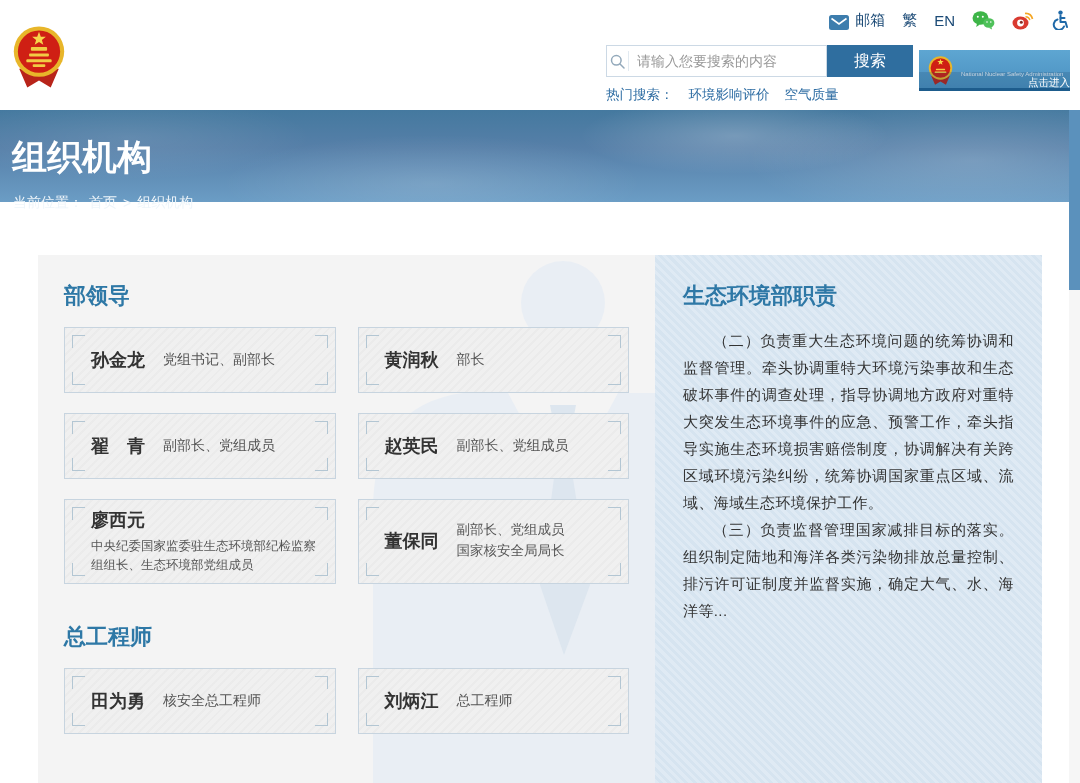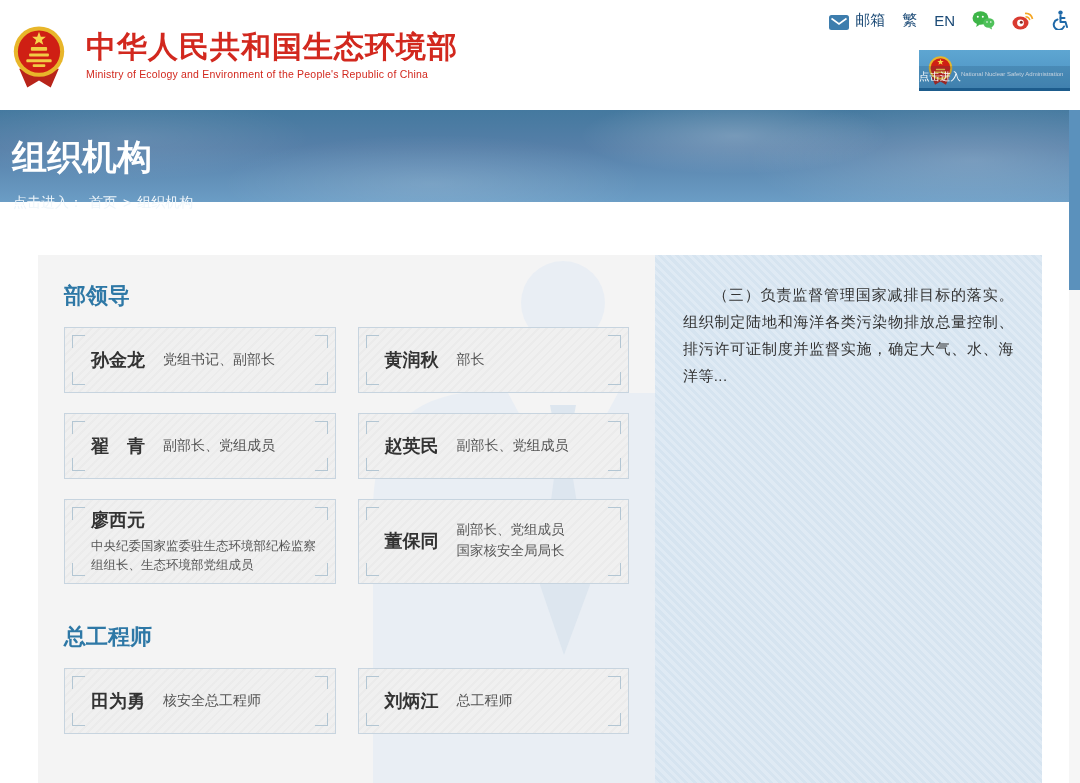--- a/index.html
+++ b/index.html
@@ -34,22 +34,22 @@
   .hot-row { margin-top:9px; font-size:13.5px; color:#2e6da3; display:flex; gap:15px; }
   .hot-row .hot-link { cursor:pointer; }
 
   .nnsa { position:absolute; left:919px; top:50px; width:151px; height:41px;
           background:linear-gradient(180deg,#5ea6d2,#4a90c0); border-bottom:3px solid #1d5c8c;
           cursor:pointer; overflow:hidden; }
   .nnsa-emblem { position:absolute; left:8px; top:5px; width:27px; height:31px; }
   .nnsa-title { position:absolute; left:42px; top:4px; font-size:14.5px; font-weight:normal; color:#fff;
                 letter-spacing:1px;margin-top:44px; }
   .nnsa-sub { position:absolute; left:42px; top:21px; font-size:6px; color:#e8f2fa; white-space:nowrap; }
-  .nnsa-strip { position:absolute; left:0; bottom:0; width:100%; height:22px;
-                background:rgba(20,60,95,0.18); text-align:left; }
+  .nnsa-strip { position:absolute; left:0; bottom:0; width:100%; height:16px;
+                background:rgba(20,60,95,0.18); text-align:right; }
   .nnsa-enter { font-size:10.5px; color:#fff; line-height:13px; }
 
   
   .banner { position:absolute; top:110px; left:0; width:1080px; height:92px;
     background:
       radial-gradient(ellipse 220px 55px at 68% 28%, rgba(255,255,255,0.22), transparent 70%),
       radial-gradient(ellipse 300px 70px at 40% 80%, rgba(255,255,255,0.14), transparent 70%),
       radial-gradient(ellipse 320px 90px at 90% 55%, rgba(255,255,255,0.18), transparent 70%),
       radial-gradient(ellipse 260px 60px at 12% 30%, rgba(255,255,255,0.10), transparent 70%),
       linear-gradient(180deg,#44799f 0%, #567fa8 40%, #6b9dc5 100%);
@@ -149,26 +149,41 @@
       <svg class="emblem" viewBox="0 0 60 74">
         <path d="M8 50 L17 71 L30 63 L43 71 L52 50 Z" fill="#b8241a"></path>
         <circle cx="30" cy="31" r="28" fill="#e8b62a"></circle>
         <circle cx="30" cy="31" r="23.5" fill="#cf1f14"></circle>
         <polygon points="30,9 32,14.5 37.6,14.5 33.2,18 34.8,23.5 30,20.2 25.2,23.5 26.8,18 22.4,14.5 28,14.5" fill="#f7d64b"></polygon>
         <rect x="21" y="26" width="18" height="4" rx="1" fill="#f2cb44"></rect>
         <rect x="19" y="33" width="22" height="3.4" rx="1" fill="#f2cb44"></rect>
         <rect x="16" y="39.5" width="28" height="3.4" rx="1" fill="#f2cb44"></rect>
         <rect x="23" y="45" width="14" height="3" rx="1" fill="#f2cb44"></rect>
       </svg>
-      <div class="brand-text">
-        <div class="brand-title">中华人民共和国生态环境部</div>
-        <div class="brand-sub">Ministry of Ecology and Environment of the People's Republic of China</div>
-      </div>
-    </div>
-
+    </div>
+
+    <div class="search-area">
+      <div class="search-row">
+        <div class="search-box">
+          <span class="search-icon-wrap">
+            <svg width="15" height="15" viewBox="0 0 15 15">
+              <circle cx="6.3" cy="6.3" r="4.8" fill="none" stroke="#93a9bb" stroke-width="1.5"></circle>
+              <line x1="10" y1="10" x2="14" y2="14" stroke="#93a9bb" stroke-width="1.5" stroke-linecap="round"></line>
+            </svg>
+          </span>
+          <input type="text" placeholder="请输入您要搜索的内容" style="">
+        </div>
+        <button class="search-btn">搜索</button>
+      </div>
+      <div class="hot-row">
+        <span>热门搜索：</span>
+        <span class="hot-link">环境影响评价</span>
+        <span class="hot-link">空气质量</span>
+      </div>
+    </div>
 
     <div class="nnsa">
       <svg class="nnsa-emblem" viewBox="0 0 60 74">
         <path d="M8 50 L17 71 L30 63 L43 71 L52 50 Z" fill="#b8241a"></path>
         <circle cx="30" cy="31" r="28" fill="#e8b62a"></circle>
         <circle cx="30" cy="31" r="23.5" fill="#cf1f14"></circle>
         <polygon points="30,9 32,14.5 37.6,14.5 33.2,18 34.8,23.5 30,20.2 25.2,23.5 26.8,18 22.4,14.5 28,14.5" fill="#f7d64b"></polygon>
         <rect x="19" y="33" width="22" height="3.4" rx="1" fill="#f2cb44"></rect>
         <rect x="16" y="39.5" width="28" height="3.4" rx="1" fill="#f2cb44"></rect>
       </svg>
@@ -176,21 +191,21 @@
       <div class="nnsa-sub">National Nuclear Safety Administration</div>
       <div class="nnsa-strip">
         <span class="nnsa-enter">点击进入</span>
       </div>
     </div>
   </div>
 
   <div class="banner">
     <div class="banner-title">组织机构</div>
     <div class="breadcrumb">
-      <span>点击进入：</span>
+      <span>当前位置：</span>
       <span class="crumb-home">首页</span>
       <span>&gt;</span>
       <span>组织机构</span>
     </div>
   </div>
 
   <div class="content">
 
     <section class="left-panel">
       <svg class="watermark" viewBox="0 0 400 528">
@@ -248,20 +263,22 @@
         </div>
         <div class="card">
           <div class="corners"></div>
           <span class="leader-name">刘炳江</span>
           <span class="leader-role">总工程师</span>
         </div>
       </div>
     </section>
 
     <aside class="sidebar">
+      <h2 class="sidebar-title">生态环境部职责</h2>
+      <p>（二）负责重大生态环境问题的统筹协调和监督管理。牵头协调重特大环境污染事故和生态破坏事件的调查处理，指导协调地方政府对重特大突发生态环境事件的应急、预警工作，牵头指导实施生态环境损害赔偿制度，协调解决有关跨区域环境污染纠纷，统筹协调国家重点区域、流域、海域生态环境保护工作。</p>
       <p>（三）负责监督管理国家减排目标的落实。组织制定陆地和海洋各类污染物排放总量控制、排污许可证制度并监督实施，确定大气、水、海洋等...</p>
     </aside>
   </div>
 
   <div class="scroll-track">
     <div class="scroll-thumb"></div>
   </div>
 
 </div>
 

